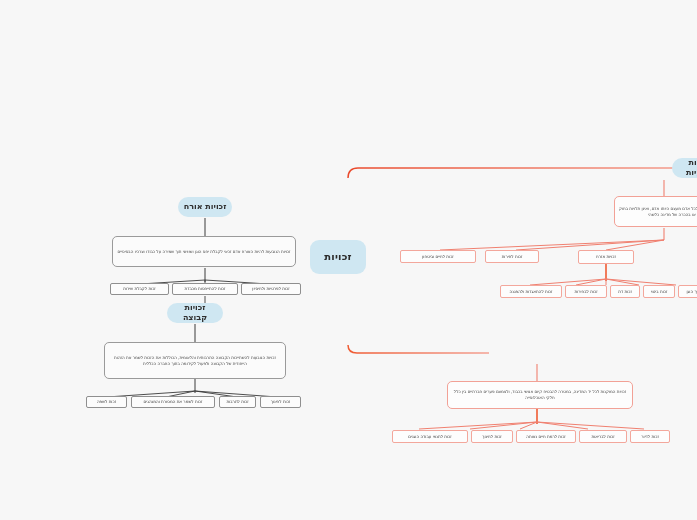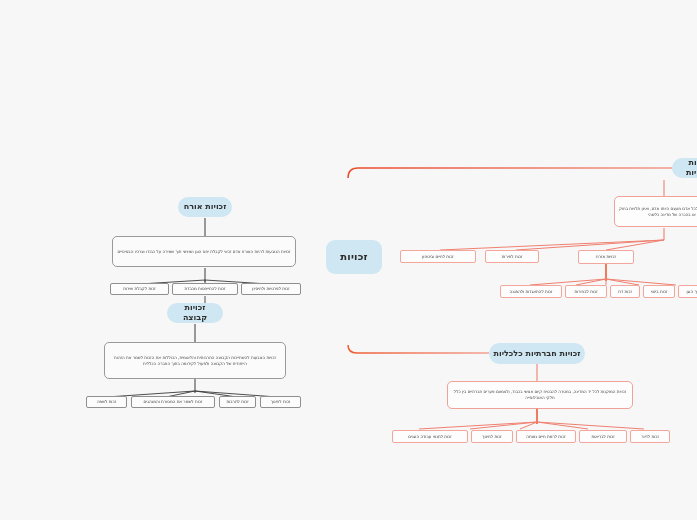--- a/index.html
+++ b/index.html
@@ -25,21 +25,20 @@
   }
 
   
   .root{
     background:#cfe7f2;
     border-radius:9px;
     color:#2b2b2b;
     font-size:10px;
     font-weight:bold;
     letter-spacing:.2px;
-    margin-left:16px;
   }
   
   .pill{
     background:#cfe7f2;
     border-radius:11px;
     color:#2f2f2f;
     font-size:8px;
     font-weight:bold;
     padding:2px 4px;
   }
@@ -231,23 +230,20 @@
   <div class="node leaf-red" style="left:610px;top:285px;width:30px;height:13px;">
     <span>זכות דת</span>
   </div>
   <div class="node leaf-red" style="left:643px;top:285px;width:32px;height:13px;">
     <span>זכות ביטוי</span>
   </div>
   <div class="node leaf-red" style="left:678px;top:285px;width:44px;height:13px;">
     <span>זכות להליך הוגן</span>
   </div>
 
-  <div class="node pill" style="left:489px;top:343px;width:96px;height:21px;">
-    <span>זכויות חברתיות כלכליות</span>
-  </div>
 
   <div class="node card-red" style="left:447px;top:381px;width:186px;height:28px;">
     <span>זכויות המוקנות לכל יד המדינה, במטרה להבטיח קיום אנושי בכבוד, ולצמצם פערים חברתיים בין כלל חלקי האוכלוסייה</span>
   </div>
 
   <div class="node leaf-red" style="left:392px;top:430px;width:76px;height:13px;">
     <span>זכות לתנאי עבודה הוגנים</span>
   </div>
   <div class="node leaf-red" style="left:471px;top:430px;width:42px;height:13px;">
     <span>זכות לחינוך</span>

